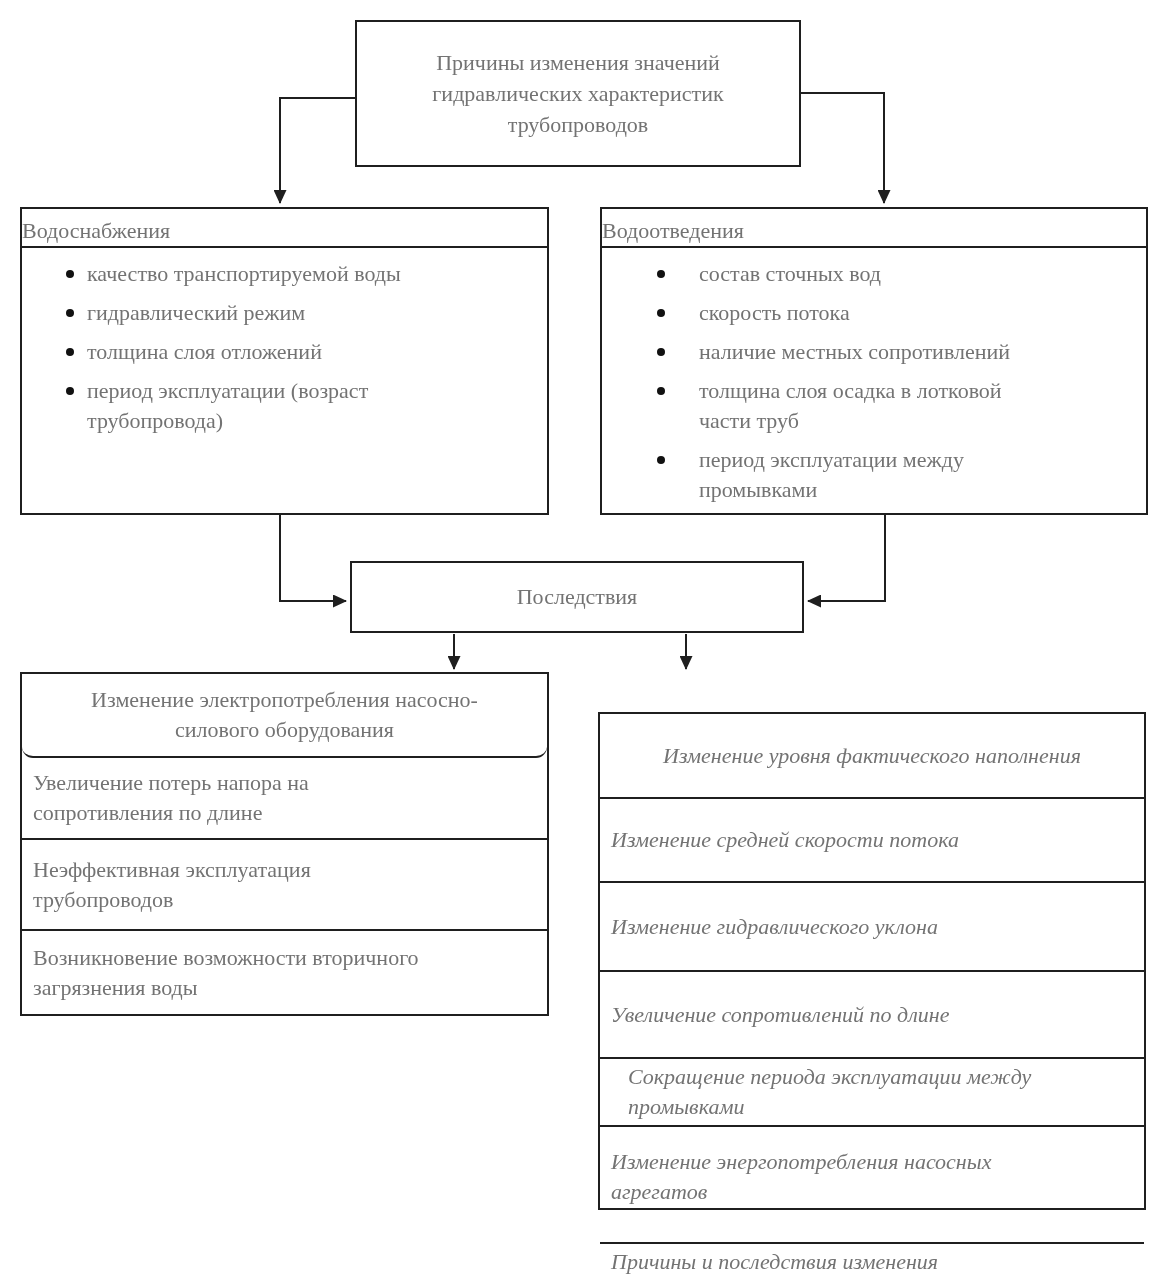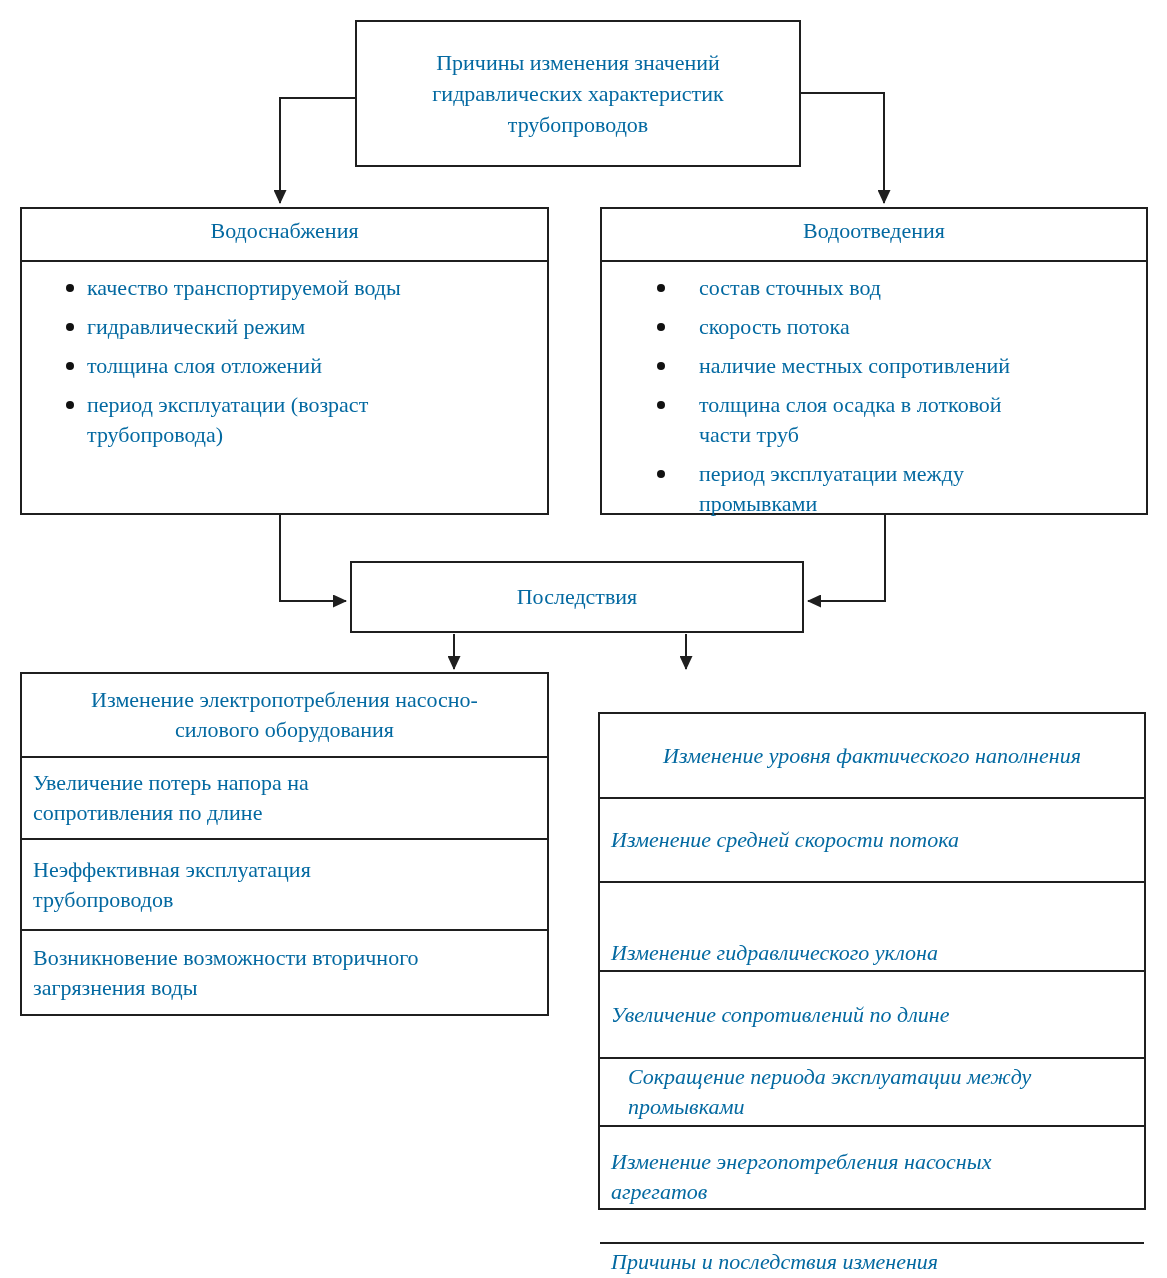--- a/index.html
+++ b/index.html
@@ -6,21 +6,21 @@
     margin: 0;
     padding: 0;
     background: #ffffff;
   }
   #canvas {
     position: relative;
     width: 1167px;
     height: 1278px;
     background: #ffffff;
     font-family: "Liberation Serif", "DejaVu Serif", serif;
-    color: #0369a1;
+    color: #737373;
     overflow: hidden;
   }
   #connectors {
     position: absolute;
     left: 0; top: 0;
     width: 1167px;
     height: 1278px;
     pointer-events: none;
   }
   .box {
@@ -37,22 +37,22 @@
     display: flex; align-items: center; justify-content: center;
     text-align: center;
     padding: 0 26px;
     line-height: 31px;
   }
   
   #causes-left  { left: 20px;  top: 207px; width: 529px; height: 308px; }
   #causes-right { left: 600px; top: 207px; width: 548px; height: 308px; }
   .cause-header {
     border-bottom: 2px solid #1f1f1f;
-    text-align: center;
-    padding: 9px 0 16px 0;
+    text-align: left;
+    padding: 9px 0 2px 0;
   }
   .bullet-list {
     list-style: none;
     margin: 11px 0 0 0;
     padding: 0;
   }
   #causes-left  .bullet-list { padding-left: 65px; }
   #causes-right .bullet-list { padding-left: 97px; }
   .bullet-list li {
     position: relative;
@@ -85,41 +85,41 @@
   #effects-left  { left: 20px;  top: 672px; width: 529px; height: 344px; }
   #effects-right { left: 598px; top: 712px; width: 548px; height: 498px; font-style: italic; }
   .effects-header {
     box-sizing: border-box;
     border-bottom: 2px solid #1f1f1f;
     display: flex; align-items: center; justify-content: center;
     text-align: center;
     line-height: 30px;
     flex: 0 0 auto;
   }
-  #effects-left  .effects-header { height: 84px; }
+  #effects-left  .effects-header { height: 84px; border-radius: 11px; }
   #effects-right .effects-header { height: 85px; }
   .effects-header .hdr-text { max-width: 420px; }
   #effects-right .effects-header .hdr-text { max-width: 430px; }
   .effect-row {
     box-sizing: border-box;
     display: flex;
     align-items: center;
     padding: 2px 10px 2px 11px;
     line-height: 30px;
     flex: 0 0 auto;
   }
   .effect-row + .effect-row { border-top: 2px solid #1f1f1f; }
   
   #effects-left .effect-row:nth-of-type(2) { height: 80px; }
   #effects-left .effect-row:nth-of-type(3) { height: 91px; }
   #effects-left .effect-row:nth-of-type(4) { flex: 1 1 auto; }
   #effects-left .effect-row .row-text { max-width: 410px; }
   
   #effects-right .effect-row:nth-of-type(2) { height: 82px; }
-  #effects-right .effect-row:nth-of-type(3) { height: 89px; align-items: flex-end; }
+  #effects-right .effect-row:nth-of-type(3) { height: 89px; }
   #effects-right .effect-row:nth-of-type(4) { height: 87px; }
   #effects-right .effect-row:nth-of-type(5) { height: 68px; align-items: center; padding-top: 2px; padding-left: 28px; }
   #effects-right .effect-row:nth-of-type(6) { height: 69px; align-items: flex-start; padding-top: 20px; }
   #effects-right .effect-row:nth-of-type(7) { flex: 1 1 auto; align-items: flex-start; padding-top: 3px; margin-top: 48px; }
   #effects-right .effect-row .row-text { max-width: 440px; }
   #effects-right .effect-row:nth-of-type(5) .row-text { max-width: 440px; }
   #effects-right .effect-row:nth-of-type(7) .row-text { max-width: 408px; }
 </style>
 </head>
 <body>

